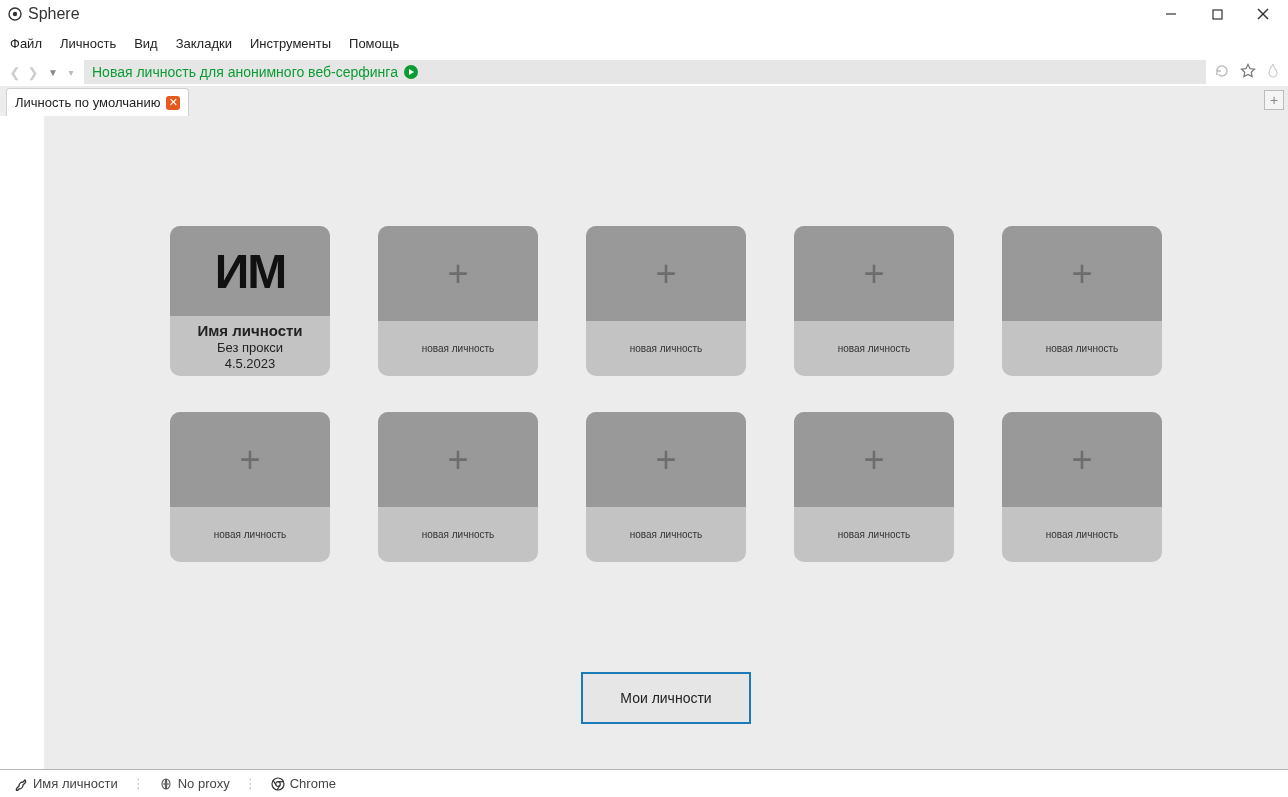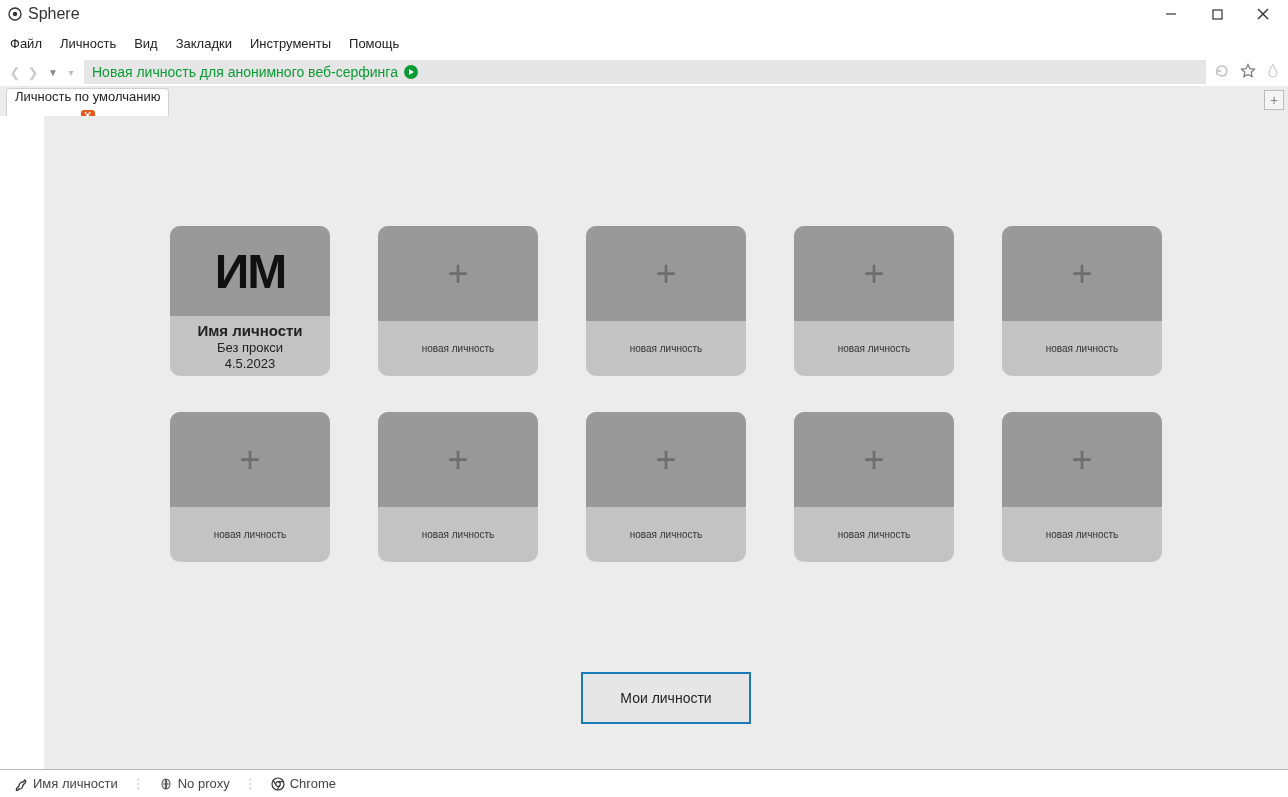--- a/index.html
+++ b/index.html
@@ -92,21 +92,20 @@
 .tabbar .tab {
   height: 28px;
   background: #fff;
   border: 1px solid #d0d0d0;
   border-bottom: none;
   border-radius: 4px 4px 0 0;
   display:flex; align-items:center;
   padding: 0 8px; gap:6px;
   font-size: 13px;
   margin-left: 6px;
-  flex-direction: column;
 }
 .tabbar .tab .close-badge {
   width: 14px; height: 14px;
   background: #e65a1e;
   border-radius: 3px;
   display:flex; align-items:center; justify-content:center;
   color:#fff; font-size:11px; line-height:1;
 }
 .tabbar .add-tab {
   position:absolute; right:4px; top:4px;

